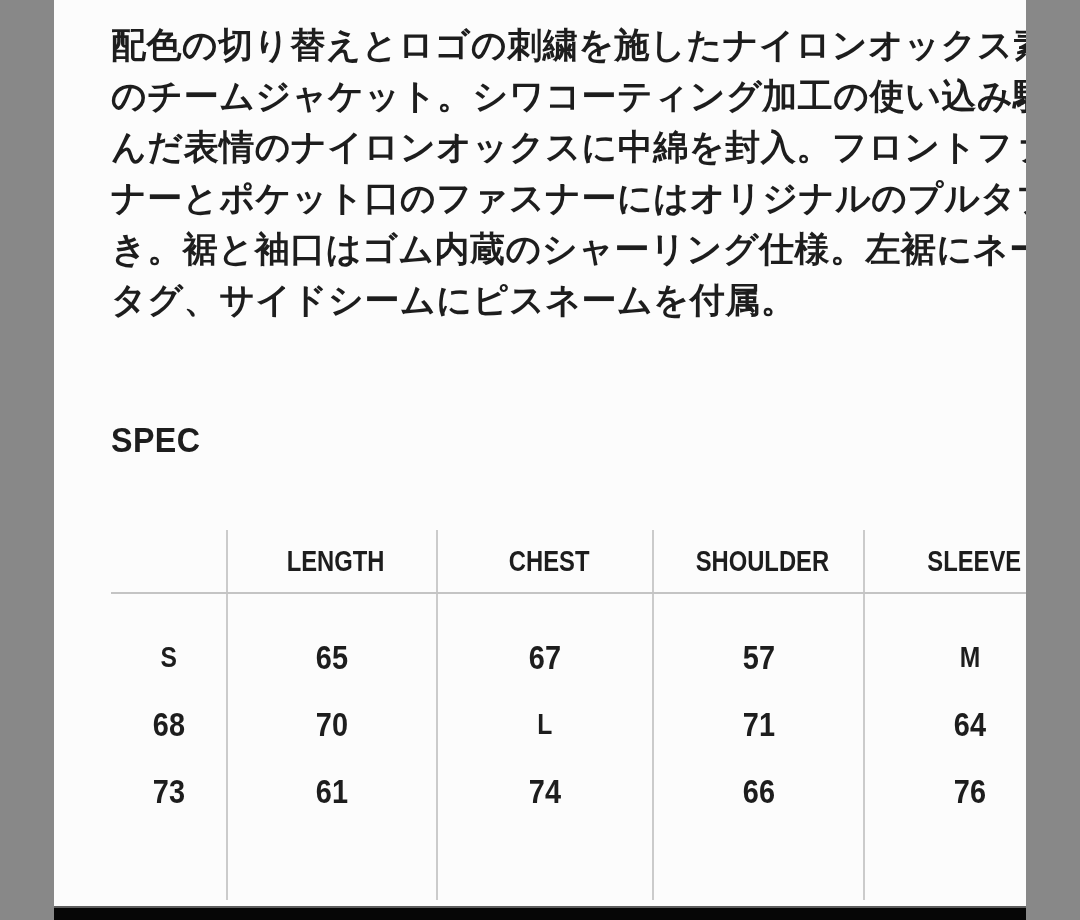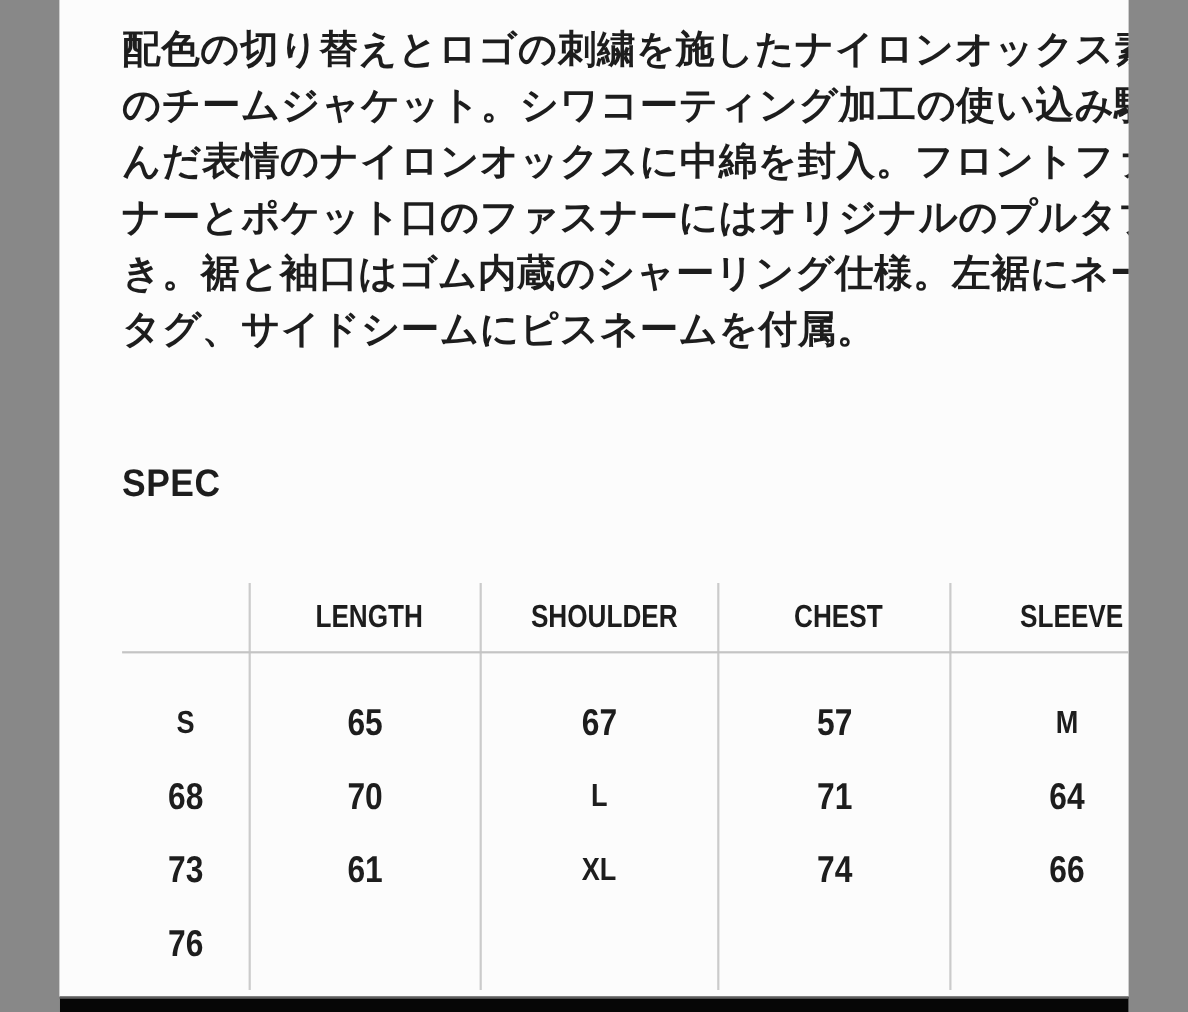--- a/index.html
+++ b/index.html
@@ -134,26 +134,26 @@
     <div class="vline v2"></div>
     <div class="vline v3"></div>
     <div class="vline v4"></div>
 
     <div class="thead-row grid-cols">
       <div class="cell"></div>
       <div class="cell">
         <span class="hdr-text">LENGTH</span>
       </div>
       <div class="cell">
+        <span class="hdr-text">CHEST</span>
+      </div>
+      <div class="cell">
         <span class="hdr-text">SHOULDER</span>
       </div>
       <div class="cell">
-        <span class="hdr-text">CHEST</span>
-      </div>
-      <div class="cell">
         <span class="hdr-text">SLEEVE</span>
       </div>
     </div>
 
     <div class="hsep"></div>
 
     <div class="tbody grid-cols">
 
       <div class="cell">
           <span class="size-text">S</span>
@@ -188,23 +188,20 @@
           <span class="num-text">64</span>
         </div>
       <div class="cell">
           <span class="num-text">73</span>
         </div>
       <div class="cell">
           <span class="num-text">61</span>
         </div>
 
       <div class="cell">
-          <span class="size-text">XL</span>
-        </div>
-      <div class="cell">
           <span class="num-text">74</span>
         </div>
       <div class="cell">
           <span class="num-text">66</span>
         </div>
       <div class="cell">
           <span class="num-text">76</span>
         </div>
     </div>
 

